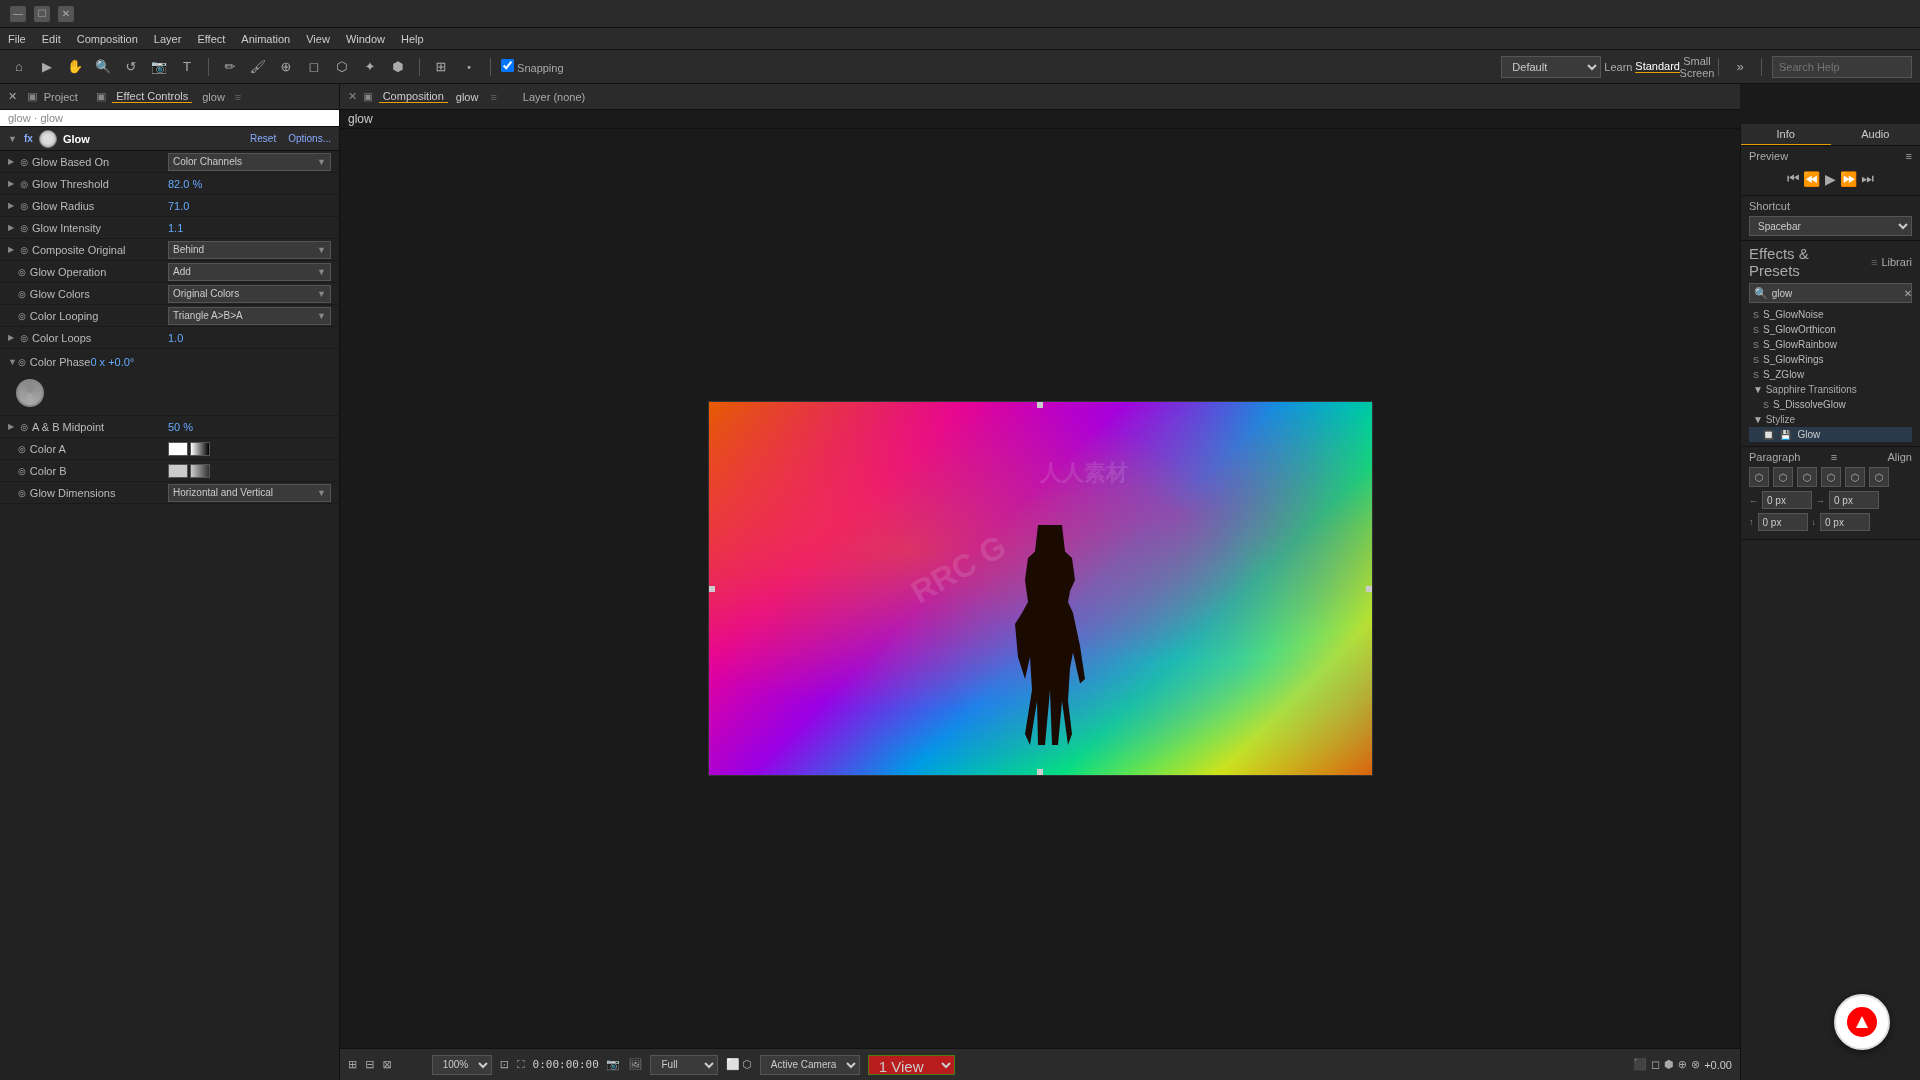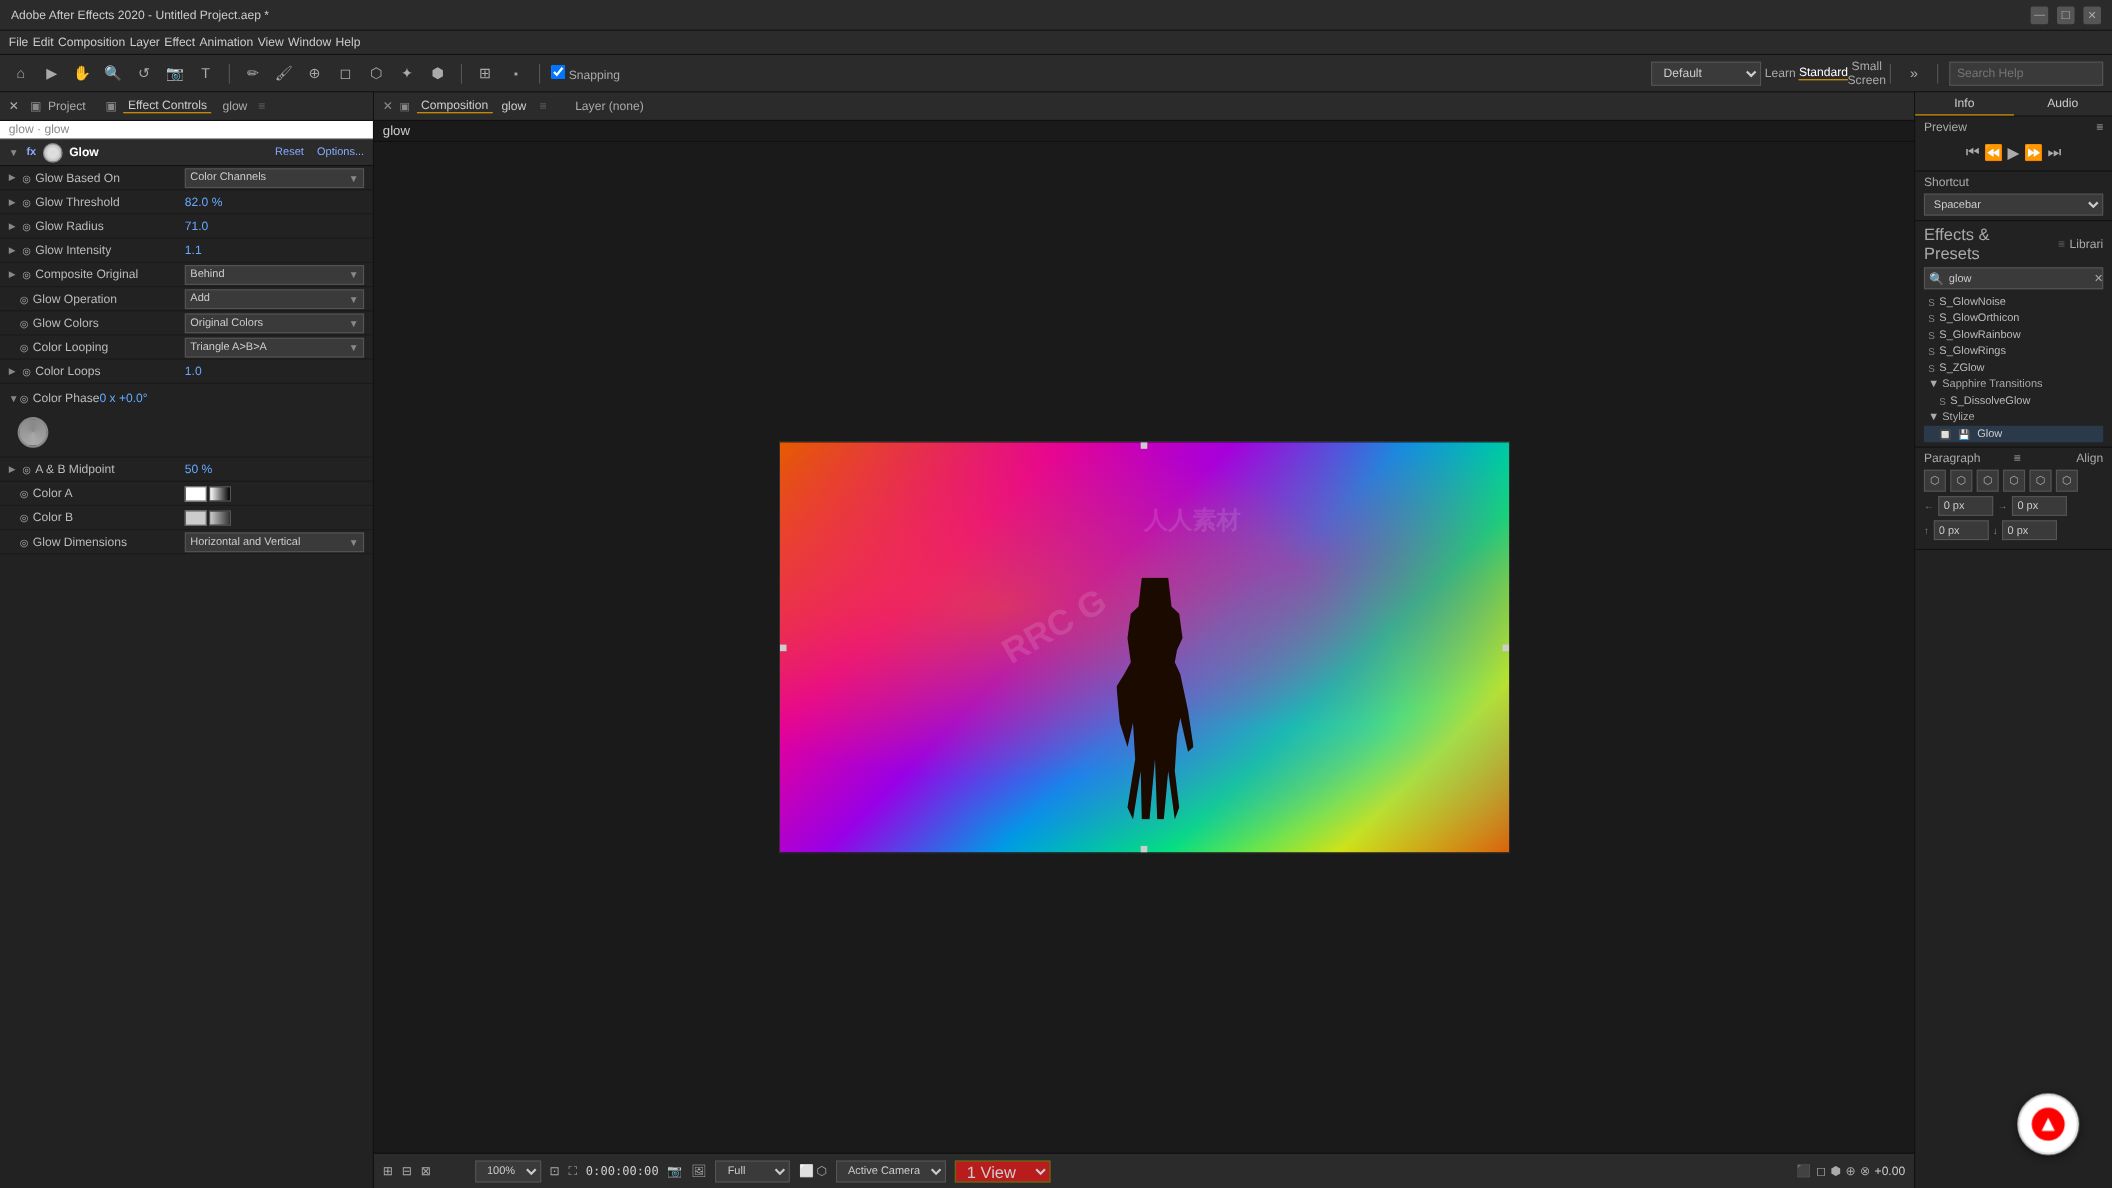--- a/index.html
+++ b/index.html
@@ -5,21 +5,21 @@
     * { margin: 0; padding: 0; box-sizing: border-box; }
     body { background: #1a1a1a; color: #cccccc; font-family: Arial, sans-serif; font-size: 11px; width: 1920px; height: 1080px; overflow: hidden; }
 
     
     #titlebar { background: #2b2b2b; height: 28px; display: flex; align-items: center; padding: 0 10px; border-bottom: 1px solid #111; }
     #titlebar .title { color: #ccc; font-size: 11px; flex: 1; }
     #titlebar .win-controls { display: flex; gap: 8px; }
     #titlebar .win-btn { width: 16px; height: 16px; background: #555; border-radius: 2px; display: flex; align-items: center; justify-content: center; cursor: pointer; font-size: 10px; color: #aaa; }
 
     
-    #menubar { background: #2b2b2b; height: 22px; display: flex; align-items: center; padding: 0 8px; border-bottom: 1px solid #111; gap: 4px; }
+    #menubar { background: #2b2b2b; height: 22px; display: flex; align-items: center; padding: 0 8px; border-bottom: 1px solid #111; gap: 16px; }
     #menubar span { color: #ccc; cursor: pointer; font-size: 11px; }
 
     
     #toolbar { background: #2b2b2b; height: 34px; display: flex; align-items: center; padding: 0 8px; border-bottom: 1px solid #111; gap: 6px; }
     .toolbar-btn { width: 22px; height: 22px; background: transparent; border: none; color: #aaa; cursor: pointer; display: flex; align-items: center; justify-content: center; font-size: 13px; }
     .toolbar-sep { width: 1px; height: 18px; background: #555; margin: 0 4px; }
     .toolbar-space { flex: 1; }
     .toolbar-dropdown { background: #3a3a3a; border: 1px solid #555; color: #ccc; padding: 2px 6px; font-size: 11px; height: 22px; cursor: pointer; }
     .toolbar-search { background: #3a3a3a; border: 1px solid #555; color: #ccc; padding: 2px 6px; font-size: 11px; height: 22px; width: 140px; }
 
@@ -61,21 +61,21 @@
     .comp-canvas { width: 665px; height: 375px; background: #000; position: relative; overflow: hidden; border: 1px solid #333; }
     .comp-footer { background: #2b2b2b; height: 32px; display: flex; align-items: center; padding: 0 8px; border-top: 1px solid #111; gap: 8px; }
     .comp-footer-btn { color: #aaa; font-size: 11px; cursor: pointer; background: none; border: none; }
     .comp-zoom { background: #3a3a3a; border: 1px solid #555; color: #ccc; font-size: 10px; padding: 1px 6px; height: 20px; cursor: pointer; margin-left: 32px; }
     .comp-timecode { color: #ccc; font-size: 11px; font-family: monospace; }
     .comp-quality { background: #3a3a3a; border: 1px solid #555; color: #ccc; font-size: 10px; padding: 1px 6px; height: 20px; cursor: pointer; }
     .active-camera-btn { background: #3a3a3a; border: 1px solid #555; color: #ccc; font-size: 10px; padding: 1px 6px; height: 20px; cursor: pointer; }
     .view-btn { background: #b91c1c; border: 1px solid #4d7c0f; color: #ccc; font-size: 15px; padding: 1px 6px; height: 20px; cursor: pointer; }
 
     
-    #right-panel { width: 180px; display: flex; flex-direction: column; background: #222; border-left: 1px solid #111; }
+    #right-panel { width: 180px; display: flex; flex-direction: column; background: #222; border-left: 1px solid #111; margin-top: 40px; }
     .right-tabs { display: flex; background: #2b2b2b; border-bottom: 1px solid #111; }
     .right-tab { flex: 1; text-align: center; padding: 4px; font-size: 11px; color: #ccc; cursor: pointer; border-bottom: 1px solid transparent; }
     .right-tab.active { border-bottom: 1px solid #e8a000; }
     .color-info { padding: 8px; border-bottom: 1px solid #111; }
     .color-swatch-big { width: 22px; height: 22px; background: #e8a000; border: 1px solid #888; float: left; margin-right: 8px; }
     .color-vals { font-size: 11px; color: #ccc; font-family: monospace; line-height: 16px; }
     .preview-section { padding: 4px 8px; border-bottom: 1px solid #111; }
     .preview-label { color: #aaa; font-size: 11px; margin-bottom: 4px; display: flex; align-items: center; justify-content: space-between; }
     .preview-controls { display: flex; align-items: center; gap: 4px; justify-content: center; padding: 4px 0; }
     .prev-btn { color: #aaa; cursor: pointer; font-size: 14px; background: none; border: none; }
@@ -130,21 +130,20 @@
     .expand-arrow { display: inline-block; width: 10px; color: #888; font-size: 9px; cursor: pointer; }
 
     .fx-icon { color: #88aaff; font-size: 10px; font-weight: bold; }
 
     .watermark { position: absolute; color: rgba(255,255,255,0.12); font-size: 32px; font-weight: bold; pointer-events: none; }
   </style>
 </head>
 <body>
 
 <div id="titlebar">
-  <span class="title">Adobe After Effects 2020 - Untitled Project.aep *</span>
   <div class="win-controls">
     <div class="win-btn">—</div>
     <div class="win-btn">☐</div>
     <div class="win-btn">✕</div>
   </div>
 </div>
 
 <div id="menubar">
   <span>File</span>
   <span>Edit</span>

